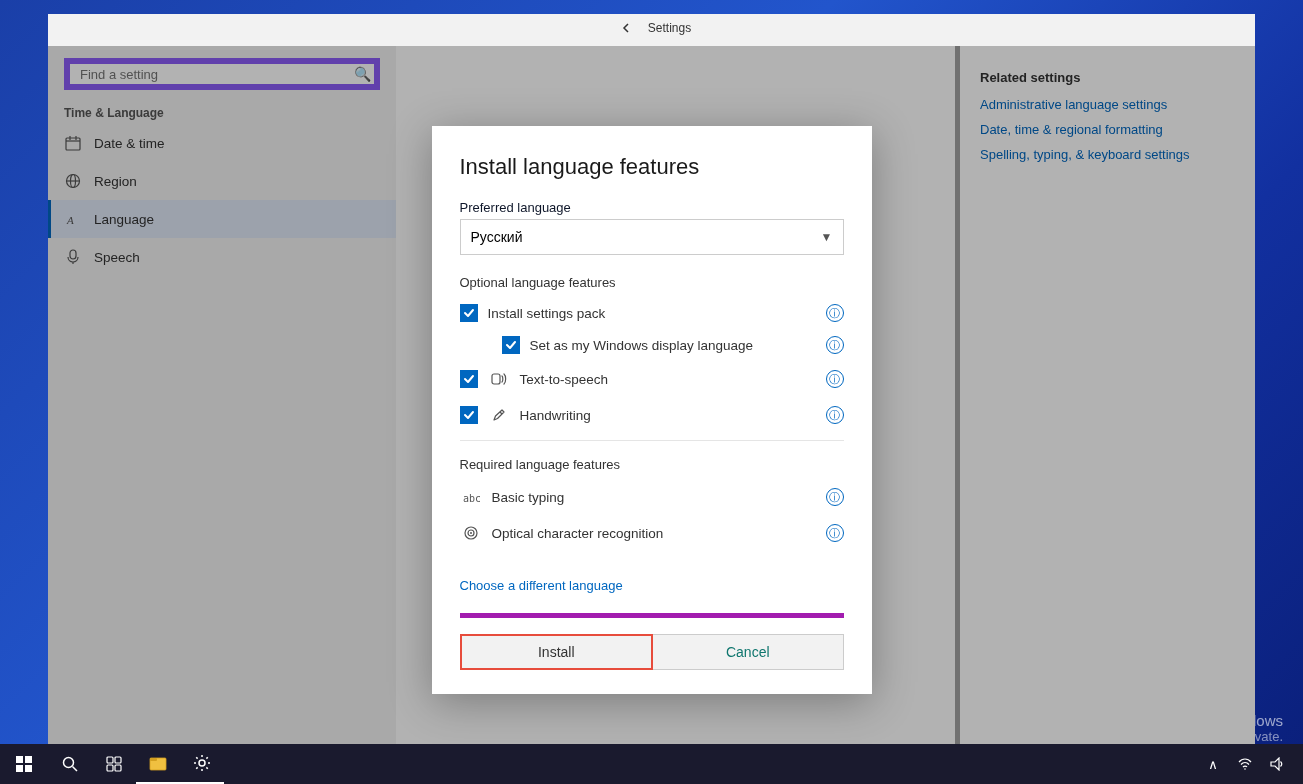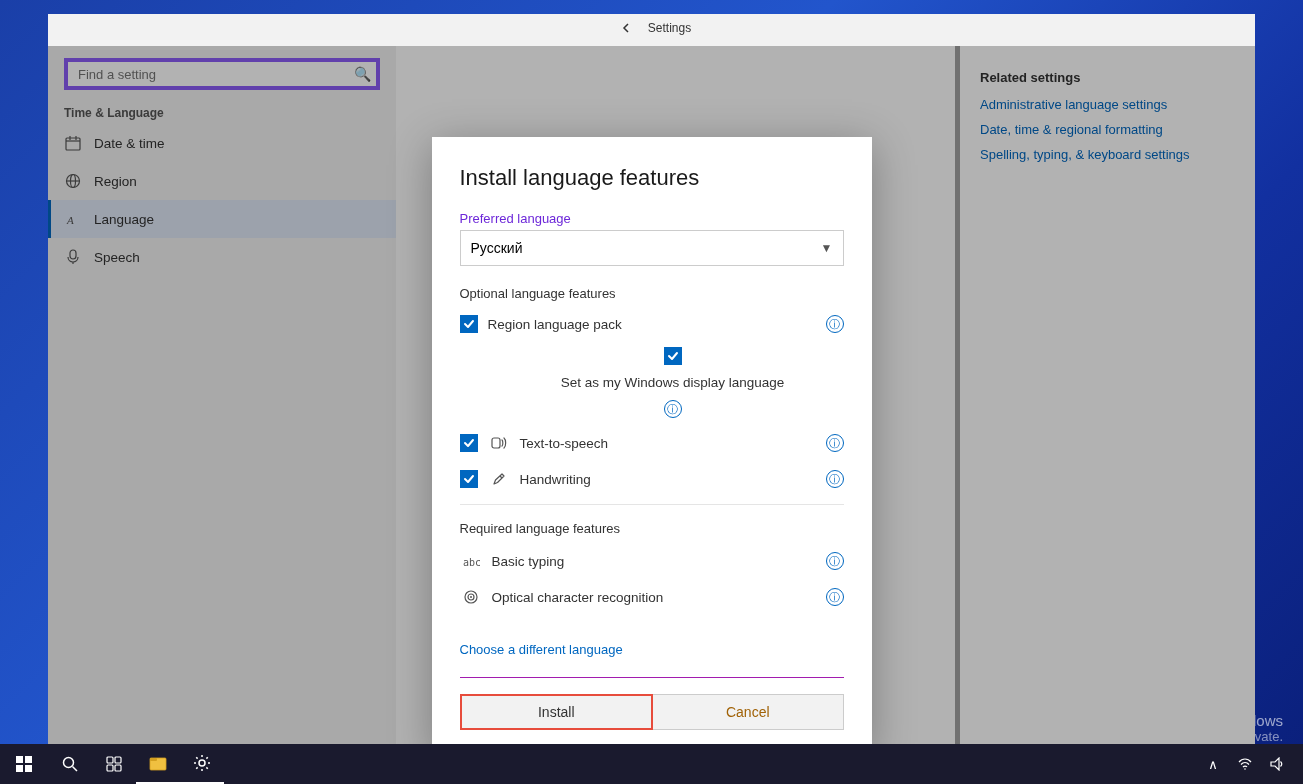--- a/index.html
+++ b/index.html
@@ -83,21 +83,21 @@
       flex-shrink: 0;
       padding-top: 8px;
     }
     .sidebar-search {
       margin: 4px 16px 12px 16px;
       position: relative;
     }
     .sidebar-search input {
       width: 100%;
       height: 32px;
-      border: 4px solid #8b5cf6;
+      border: 6px solid #8b5cf6;
       background: white;
       padding: 0 32px 0 10px;
       font-size: 13px;
       outline: none;
     }
     .sidebar-search-icon {
       position: absolute;
       right: 8px;
       top: 50%;
       transform: translateY(-50%);
@@ -184,21 +184,21 @@
 
     
     .modal-overlay {
       position: absolute;
       top: 32px;
       left: 0;
       right: 0;
       bottom: 0;
       background: rgba(0,0,0,0.3);
       display: flex;
-      align-items: flex-end;
+      align-items: center;
       justify-content: center;
       padding-top: 20px;
       z-index: 10;
     }
 
     .modal {
       background: white;
       width: 440px;
       padding: 28px 28px 24px 28px;
       box-shadow: 0 8px 40px rgba(0,0,0,0.3);
@@ -207,21 +207,21 @@
 
     .modal-title {
       font-size: 22px;
       font-weight: 300;
       color: #1a1a1a;
       margin-bottom: 20px;
     }
 
     .modal-label {
       font-size: 13px;
-      color: #6d28d9;
+      color: #0f172a;
       margin-bottom: 4px;
     }
 
     .modal-dropdown {
       width: 100%;
       height: 36px;
       border: 1px solid #ccc;
       background: white;
       padding: 0 10px;
       font-size: 14px;
@@ -243,21 +243,20 @@
     }
 
     .feature-row {
       display: flex;
       align-items: center;
       margin-bottom: 14px;
       gap: 10px;
     }
     .feature-row.indented {
       padding-left: 42px;
-      flex-direction: column;
     }
 
     .checkbox {
       width: 18px;
       height: 18px;
       background: #0067c0;
       border: 2px solid #0067c0;
       display: flex;
       align-items: center;
       justify-content: center;
@@ -311,21 +310,21 @@
       color: #0067c0;
       font-size: 13px;
       cursor: pointer;
       margin-bottom: 20px;
       text-decoration: none;
     }
 
     .modal-footer {
       display: flex;
       gap: 0;
-      border-top: 1px solid #a21caf;
+      border-top: 5px solid #a21caf;
       padding-top: 16px;
     }
 
     .btn-install {
       flex: 1;
       height: 36px;
       background: #f2f2f2;
       border: 2px solid #e74c3c;
       font-size: 14px;
       color: #333;
@@ -333,21 +332,21 @@
       outline: none;
     }
 
     .btn-cancel {
       flex: 1;
       height: 36px;
       background: #f2f2f2;
       border: 1px solid #ccc;
       border-left: none;
       font-size: 14px;
-      color: #a16207;
+      color: #0f766e;
       cursor: pointer;
       outline: none;
     }
 
     
     .taskbar {
       position: fixed;
       bottom: 0;
       left: 0;
       width: 1303px;
@@ -491,21 +490,21 @@
 
       <div class="modal-section-label">Optional language features</div>
 
       
       <div class="feature-row">
         <div class="checkbox">
           <svg viewBox="0 0 12 12" fill="none">
               <polyline points="2,6 5,9 10,3" stroke="white" stroke-width="2" stroke-linecap="round" stroke-linejoin="round"></polyline>
             </svg>
         </div>
-        <span class="feature-label">Region language pack</span>
+        <span class="feature-label">Install settings pack</span>
         <div class="info-icon">ⓘ</div>
       </div>
 
       
       <div class="feature-row indented">
         <div class="checkbox">
           <svg viewBox="0 0 12 12" fill="none">
               <polyline points="2,6 5,9 10,3" stroke="white" stroke-width="2" stroke-linecap="round" stroke-linejoin="round"></polyline>
             </svg>
         </div>

